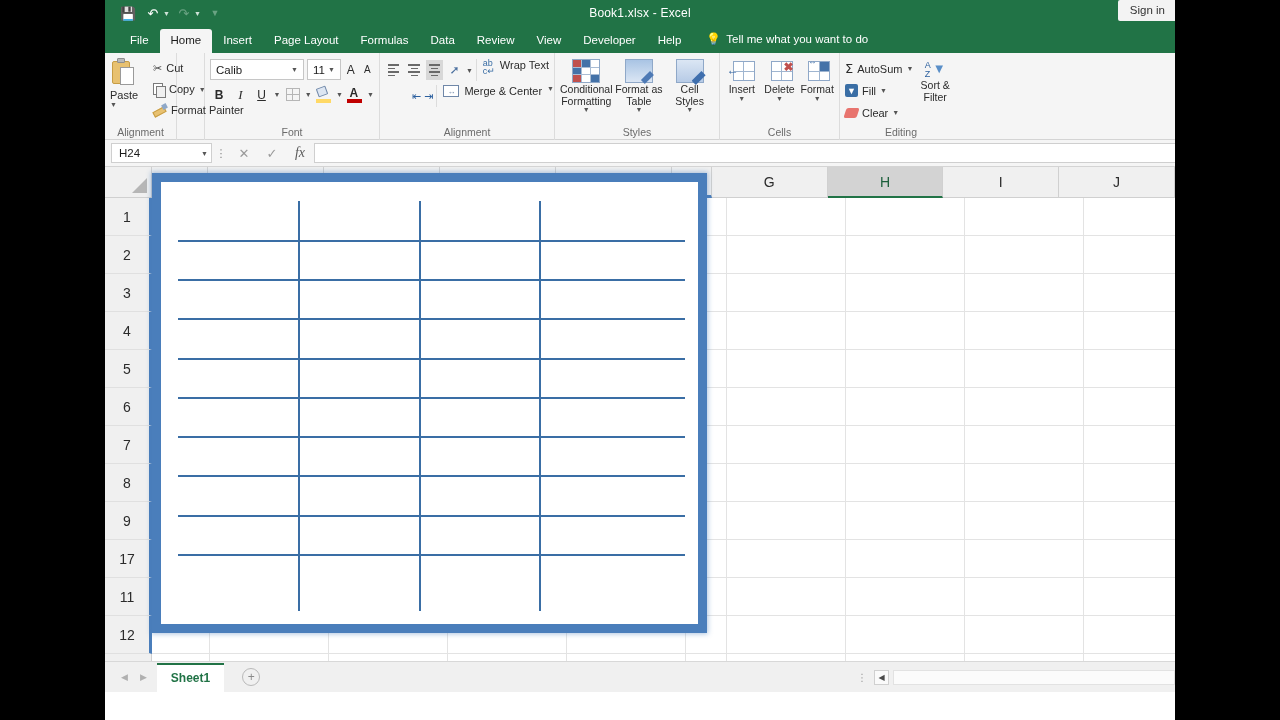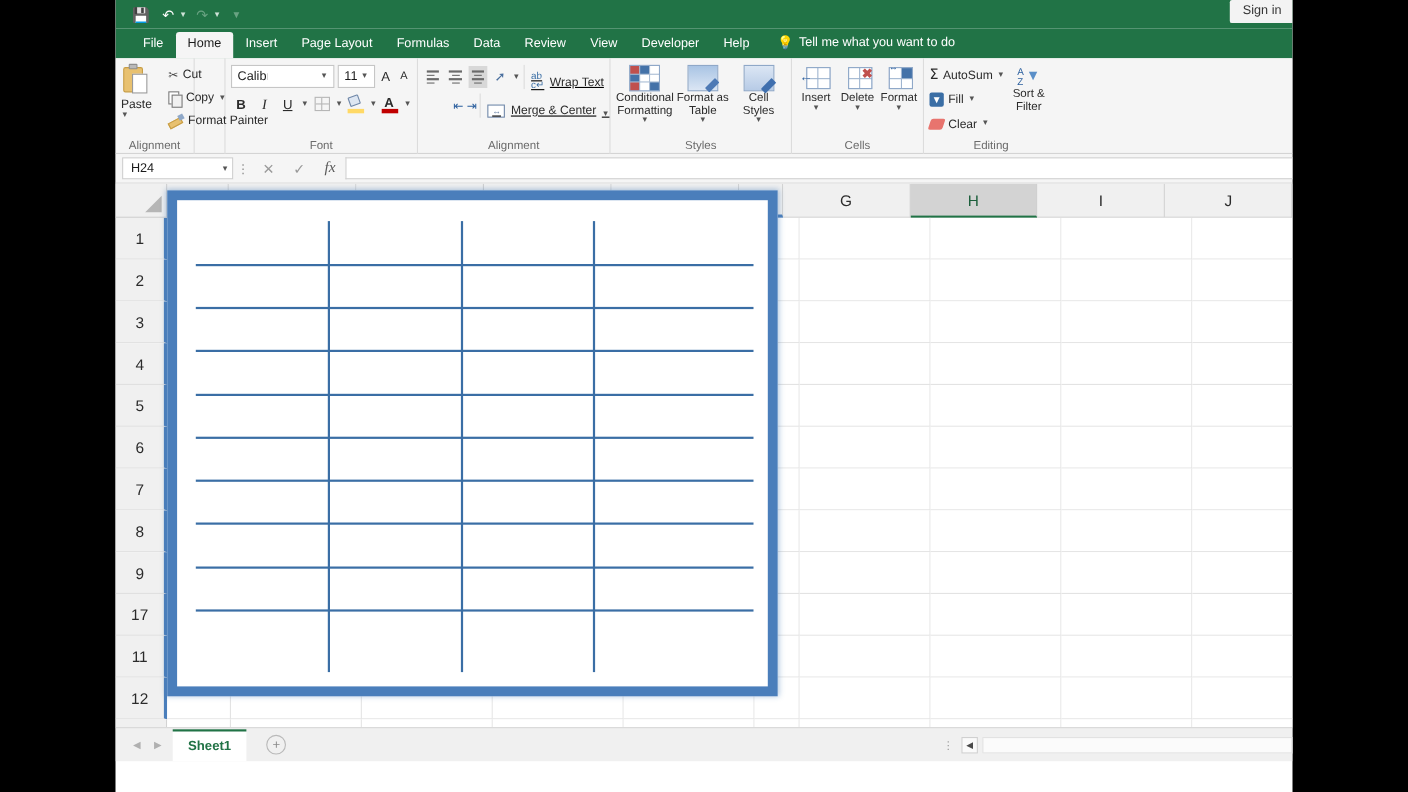--- a/index.html
+++ b/index.html
@@ -241,21 +241,21 @@
   .al-icon.sel { background: #d8d8d8; }
   .al-rot { font-size: 12px; color: #4a6f9e; }
   .indent-ic { font-size: 11px; color: #2b5f9e; }
   .wrap-ic { font-size: 9px; color: #3a6ea5; line-height: .9; }
   .merge-ic {
     width: 16px; height: 12px;
     border: 1px solid #6f87a8; background: #fff;
     display:flex; align-items:center; justify-content:center;
     font-size: 8px; color:#6f87a8;
   }
-  .al-txtrow { display: flex; align-items: flex-end; gap: 5px; height: 22px; padding-left: 6px; text-decoration: underline; }
+  .al-txtrow { display: flex; align-items: flex-start; gap: 5px; height: 22px; padding-left: 6px; }
 
   
   .numgrp { width: 120px; }
   .ng-col { display: flex; flex-direction: column; gap: 5px; padding-top: 3px; width: 100%; }
   .numfmt { width: 115px; }
   .num-row2 { display: flex; align-items: center; gap: 2px; }
   .dollar { font-size: 13px; color: #1b6b3a; font-weight: bold; }
   .pct { font-size: 12px; color: #2b2b2b; }
   .comma { font-size: 13px; color: #2b2b2b; }
   .dec-ic { font-size: 7px; color: #2b5f9e; line-height: 1; text-align: center; width: 17px; }
@@ -503,20 +503,21 @@
 
   <div class="titlebar">
     <div class="qat">
       <div class="qat-btn">💾</div>
       <div class="qat-btn">↶</div>
       <div class="qat-caret">▼</div>
       <div class="qat-btn dim">↷</div>
       <div class="qat-caret">▼</div>
       <div class="qat-btn dim" style="font-size:9px;">▼</div>
     </div>
+    <div class="win-title">Book1.xlsx  -  Excel</div>
     <div class="signin">Sign in</div>
   </div>
 
   <div class="tabbar">
     <div class="tab">File</div>
     <div class="tab active">Home</div>
     <div class="tab">Insert</div>
     <div class="tab">Page Layout</div>
     <div class="tab">Formulas</div>
     <div class="tab">Data</div>

